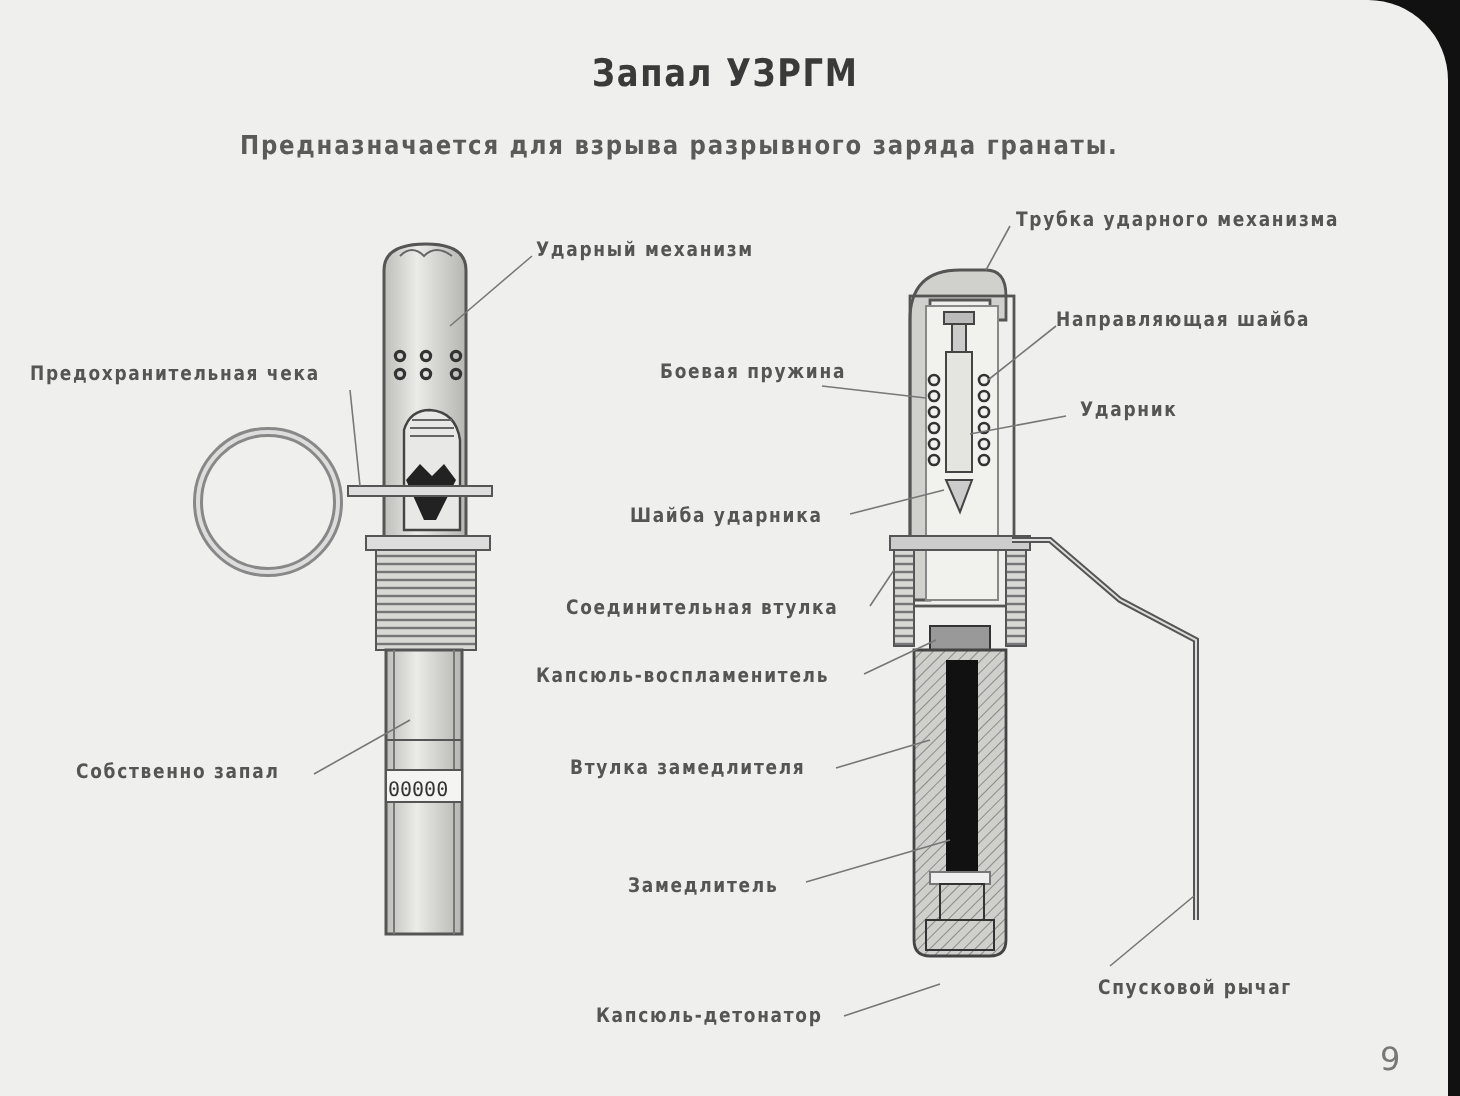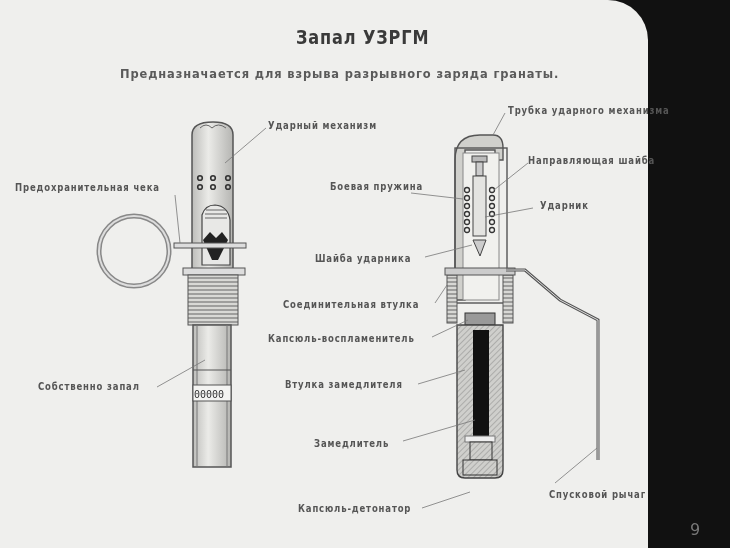--- a/index.html
+++ b/index.html
@@ -2,21 +2,21 @@
 <html><head>
 <meta charset="utf-8">
 <style>
   html, body { margin:0; padding:0; }
   body {
     width:730px; height:548px; overflow:hidden;
     background:#111;
     font-family:"DejaVu Sans", sans-serif;
   }
   .slide {
-    position:absolute; left:0; top:0; width:648px; height:548px;
+    position:absolute; left:0; top:0; width:724px; height:548px;
     background:#efefed;
     border-top-right-radius:40px;
   }
   .title {
     position:absolute; left:296px; top:26px;
     font-size:19px; color:#3a3a3a; letter-spacing:1px; font-weight:bold;
     transform:scaleX(0.85); transform-origin:left top;
   }
   .subtitle {
     position:absolute; left:120px; top:66px;

